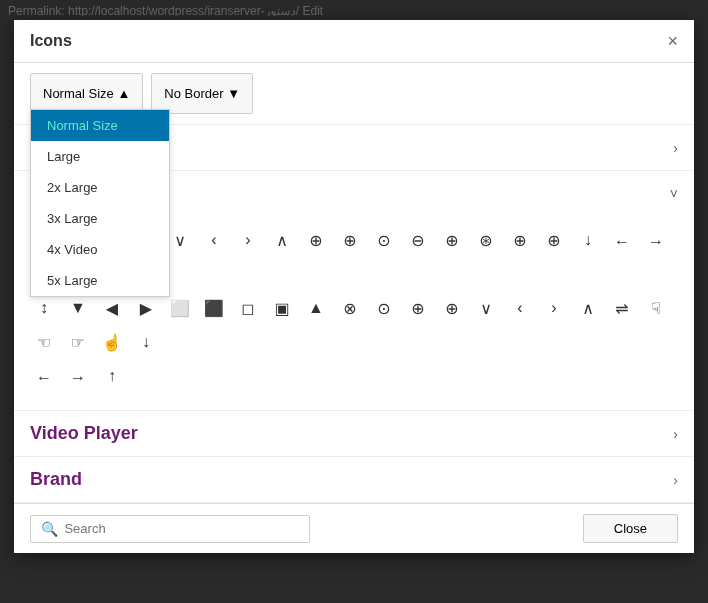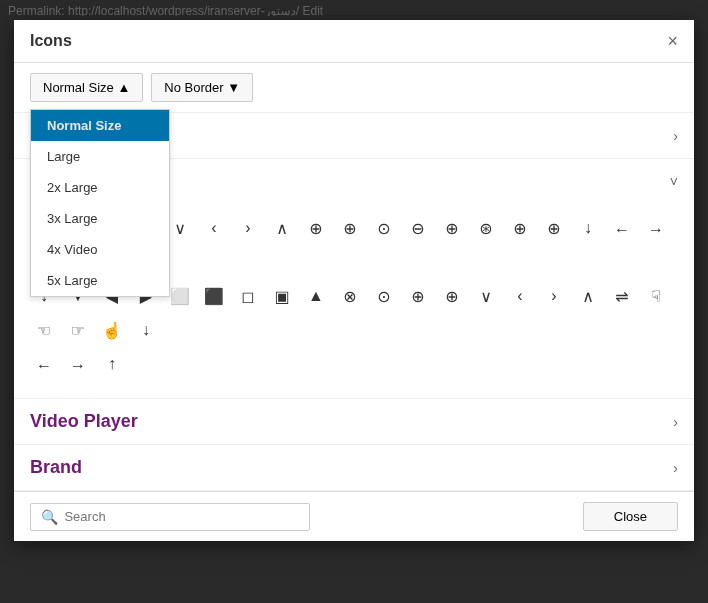--- a/index.html
+++ b/index.html
@@ -66,21 +66,21 @@
       line-height: 1;
     }
     .toolbar {
       padding: 10px 16px;
       display: flex;
       gap: 8px;
       border-bottom: 1px solid #eee;
       position: relative;
     }
     .dropdown-btn {
-      padding: 6px 12px;
+      padding: 12px 12px;
       border: 1px solid #ccc;
       background: #f7f7f7;
       cursor: pointer;
       font-size: 13px;
       display: flex;
       align-items: center;
       gap: 6px;
       border-radius: 2px;
     }
     .dropdown-menu {
@@ -94,22 +94,21 @@
       box-shadow: 0 2px 6px rgba(0,0,0,0.15);
     }
     .dropdown-item {
       padding: 8px 16px;
       cursor: pointer;
       color: #333;
       font-size: 13px;
     }
     .dropdown-item.selected {
       background: #0073aa;
-      color: #e5e5e5;
-      font-weight: bold;
+      color: #5eead4;
     }
     .modal-body {
       flex: 1;
       overflow-y: auto;
       position: relative;
     }
     .section {
       border-bottom: 1px solid #eee;
     }
     .section-header {

